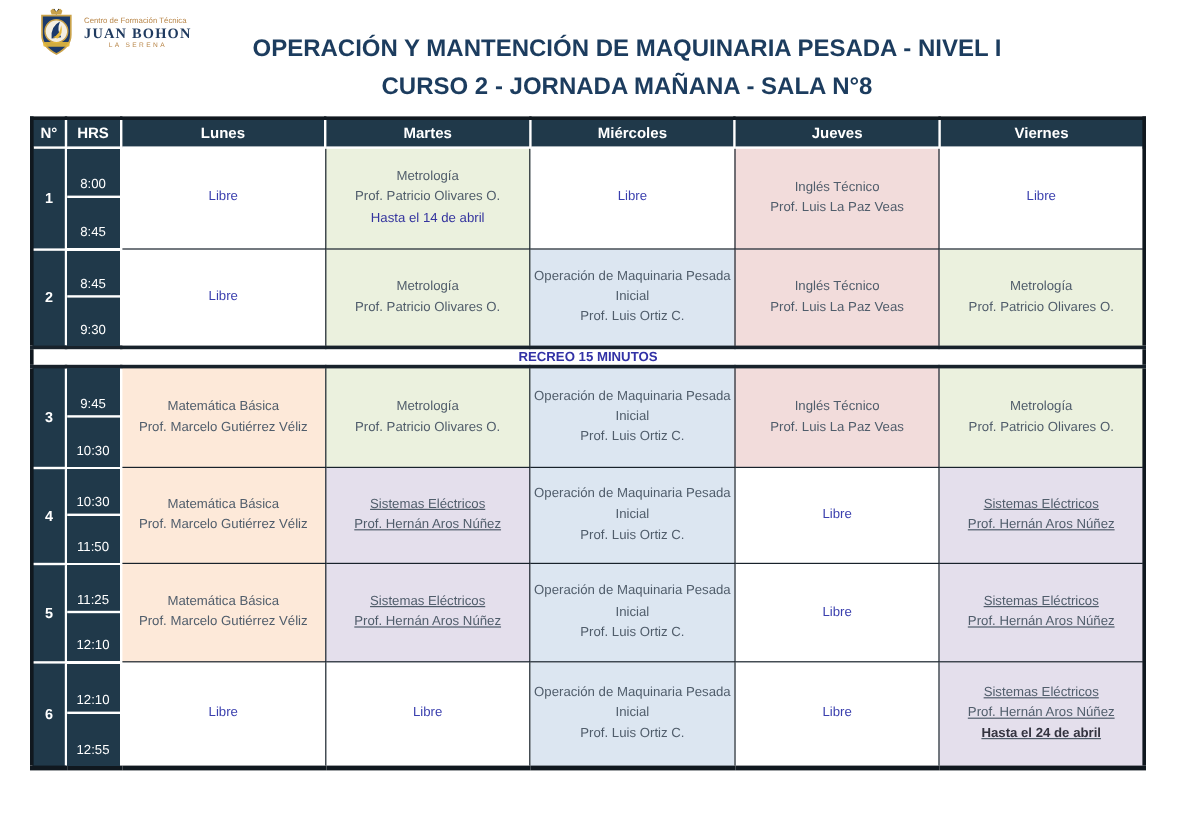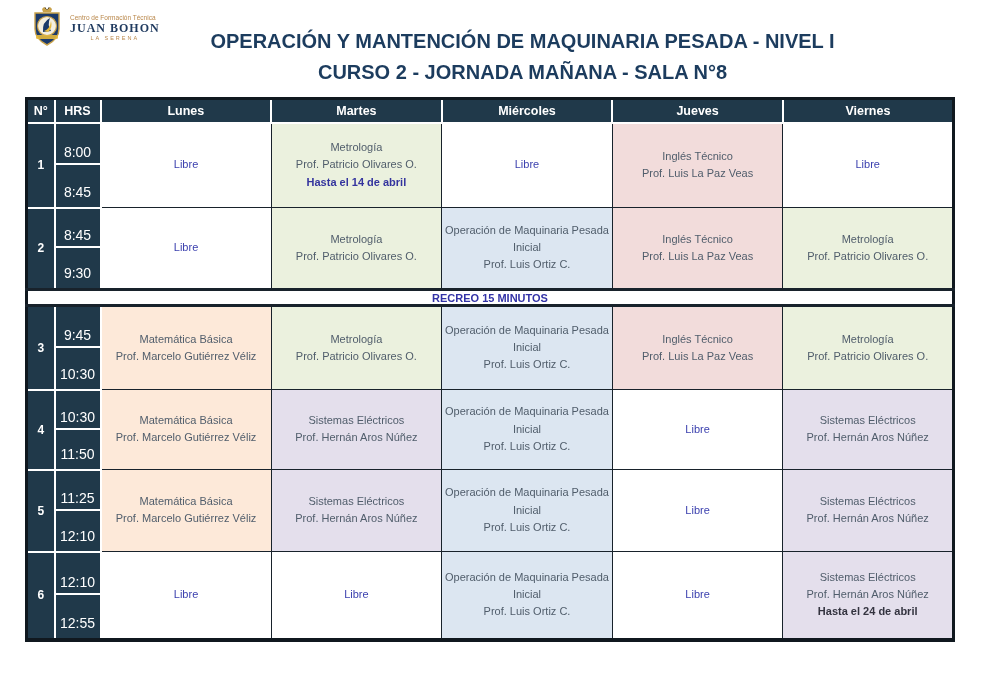--- a/index.html
+++ b/index.html
@@ -28,42 +28,42 @@
   th{
     background:#20394a;color:#ffffff;font-size:12.5px;font-weight:bold;
     border:2px solid #ffffff;text-align:center;vertical-align:middle;padding:0;
   }
   td{vertical-align:middle;text-align:center;padding:0;}
   td.num{
     background:#20394a;color:#ffffff;font-size:12px;font-weight:bold;
     border:2px solid #ffffff;
   }
   td.hrs{
-    background:#20394a;color:#ffffff;font-size:14px;
+    background:#20394a;color:#ffffff;font-size:11px;
     border:2px solid #ffffff;position:relative;
   }
   .hstart{position:absolute;top:0;left:0;right:0;height:50%;
     display:flex;align-items:flex-end;justify-content:center;
     padding-bottom:3px;border-bottom:2px solid #ffffff;box-sizing:border-box;}
   .hend{position:absolute;bottom:0;left:0;right:0;height:50%;
     display:flex;align-items:flex-end;justify-content:center;
     padding-bottom:7px;box-sizing:border-box;}
   td.cell{
     border:1px solid #18222b;background:#ffffff;
     font-size:11px;color:#505d6b;line-height:1.0;
   }
   td.cell .line{margin:3.5px 0;line-height:1.25;}
   td.cell .line:empty{display:none;}
   td.cell.libre{color:#3a3fae;margin-left:45px;}
   .bg-green{background:#ebf1de !important;}
   .bg-pink{background:#f2dcdb !important;}
   .bg-blue{background:#dce6f1 !important;}
-  .bg-lav{background:#e4dfec !important;}
+  .bg-lav{background:#e4dfec !important;text-decoration:underline;}
   .bg-peach{background:#fde9d9 !important;}
-  .note-blue{font-weight:bold;color:#34349e;}
+  .note-blue{font-weight:normal;color:#34349e;}
   .note-dark{font-weight:bold;color:#33333f;}
   tr.brk{height:16px;padding-left:16px;}
   td.break{
     background:#ffffff;color:#3232a6;font-weight:bold;font-size:11px;
     border-top:3px solid #18222b;border-bottom:3px solid #18222b;
     text-align:center;vertical-align:middle;
   }
   .rh1{height:85px}.rh2{height:82px}.rh3{height:84px}
   .rh4{height:80px}.rh5{height:82px}.rh6{height:88px}
   tr.last td{border-bottom:4px solid #10181f;}

